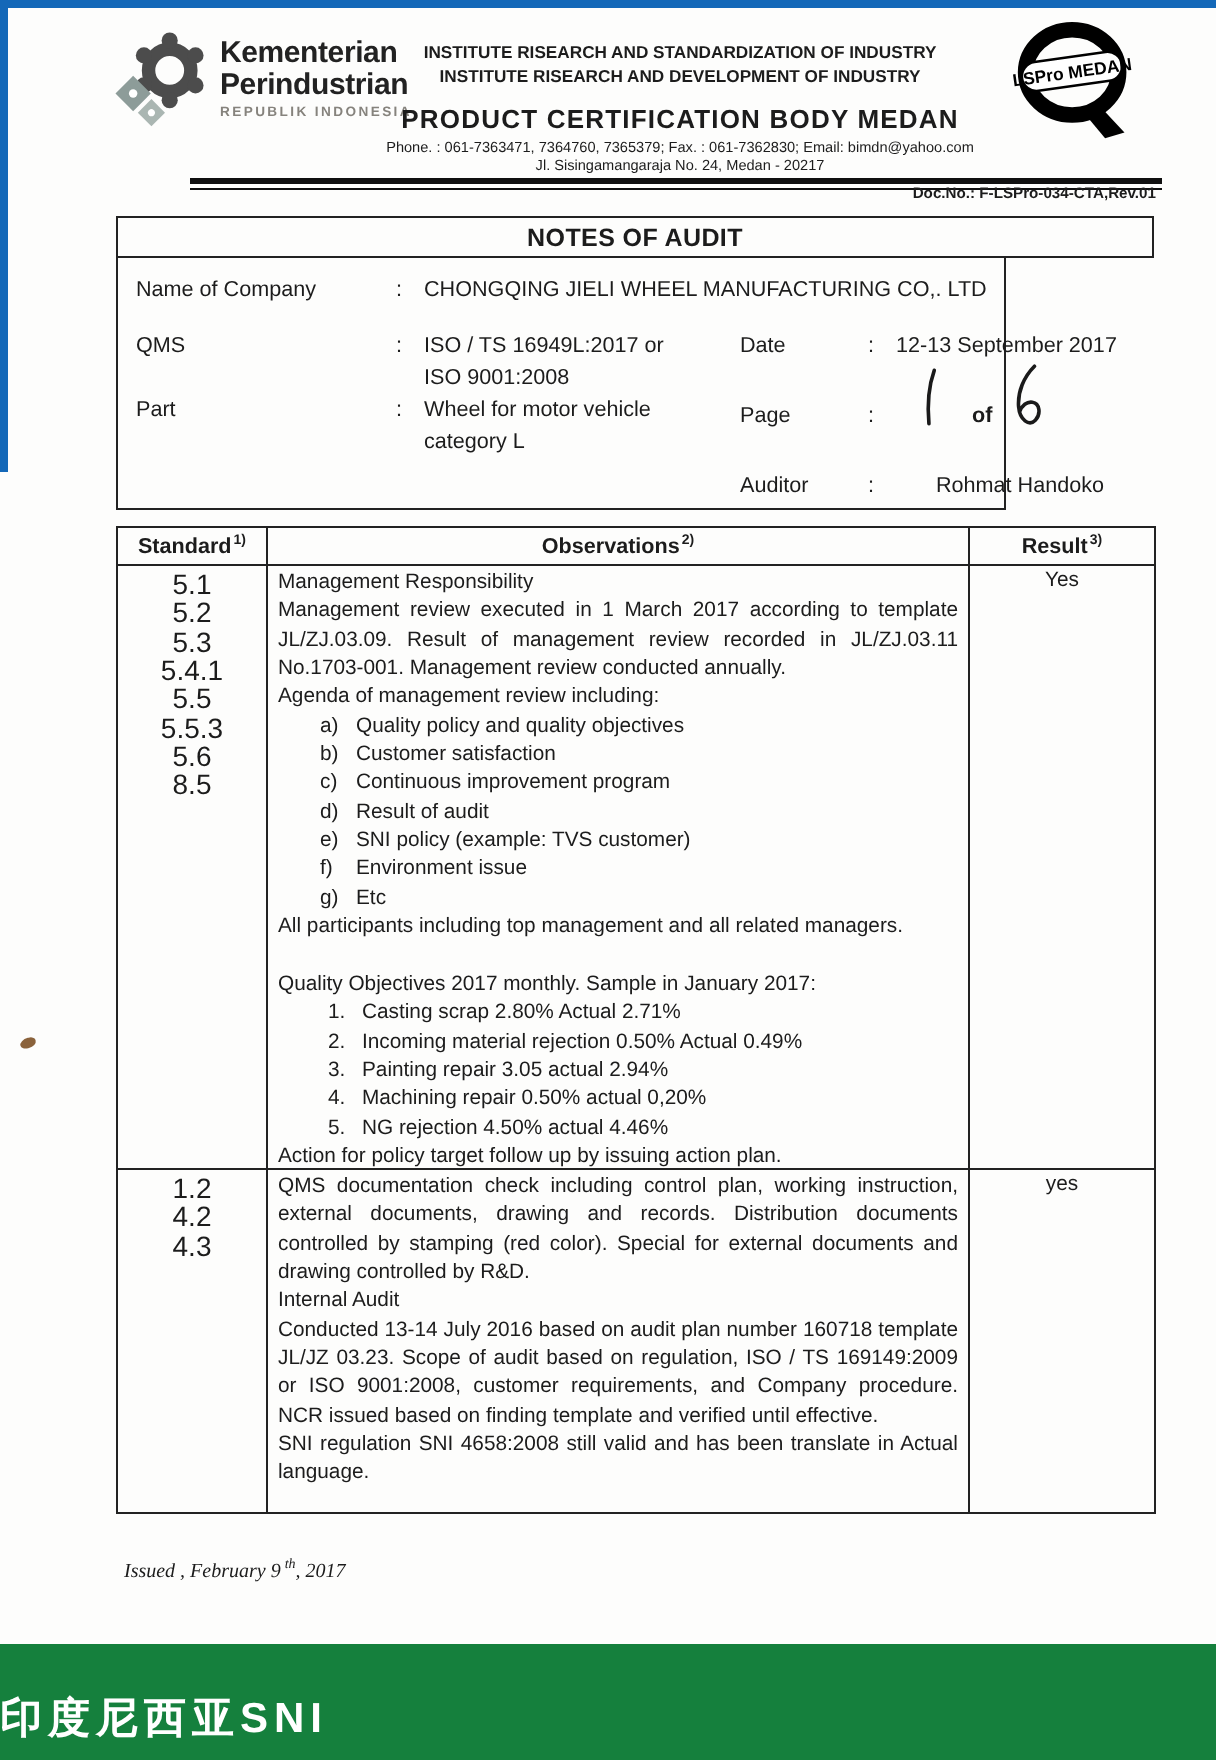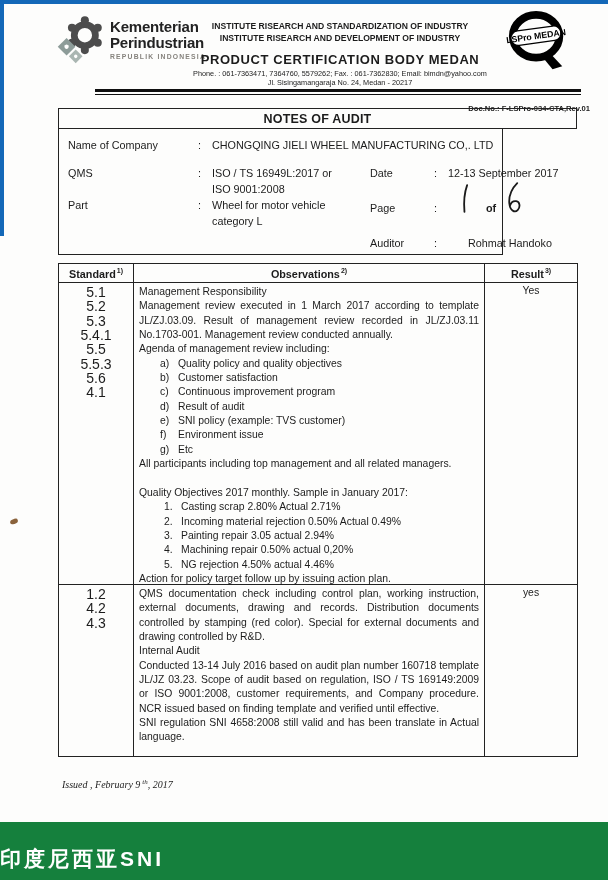--- a/index.html
+++ b/index.html
@@ -19,22 +19,22 @@
   .msub{font-size:6.8px;color:#86837d;letter-spacing:1.2px;margin-top:2px;font-weight:bold;}
   .institute{position:absolute;left:192px;top:21px;width:296px;text-align:center;}
   .iline{font-size:8.6px;font-weight:bold;line-height:11.5px;}
   .certbody{font-size:13px;font-weight:600;letter-spacing:0.6px;margin-top:8px;line-height:15px;}
   .contact{font-size:7.3px;line-height:9px;margin-top:2px;}
   .address{font-size:7.3px;line-height:9px;}
   .lspro-logo{position:absolute;left:504px;top:10px;width:68px;height:64px;}
 
   .header-rule{position:absolute;left:95px;top:89px;width:486px;height:2px;
     border-top:3px solid #101010;border-bottom:1.2px solid #101010;}
-  .doc-no{position:absolute;left:0;top:104px;width:578px;text-align:right;
-    font-size:7.6px;font-weight:bold;padding-left:12px;}
+  .doc-no{position:absolute;left:0;top:92px;width:578px;text-align:right;
+    font-size:7.6px;font-weight:bold;}
 
   .title-box{position:absolute;left:58px;top:108px;width:519px;height:21px;
     border:1.3px solid #222;box-sizing:border-box;display:flex;align-items:center;
     justify-content:center;font-weight:bold;font-size:12.5px;letter-spacing:0.2px;}
   .info-box{position:absolute;left:58px;top:129px;width:445px;height:126px;
     border:1.3px solid #222;border-top:none;box-sizing:border-box;}
   .f{position:absolute;font-size:10.8px;white-space:nowrap;}
   .hw{display:inline-block;}
   .sr{font-size:0;position:absolute;}
 
@@ -100,21 +100,21 @@
   <div class="ministry-text">
     <div class="mline">Kementerian</div>
     <div class="mline">Perindustrian</div>
     <div class="msub">REPUBLIK INDONESIA</div>
   </div>
 
   <div class="institute">
     <div class="iline">INSTITUTE RISEARCH AND STANDARDIZATION OF INDUSTRY</div>
     <div class="iline">INSTITUTE RISEARCH AND DEVELOPMENT OF INDUSTRY</div>
     <div class="certbody">PRODUCT CERTIFICATION BODY MEDAN</div>
-    <div class="contact">Phone. : 061-7363471, 7364760, 5579262; Fax. : 061-7362830; Email: bimdn@yahoo.com</div>
+    <div class="contact">Phone. : 061-7363471, 7364760, 7365379; Fax. : 061-7362830; Email: bimdn@yahoo.com</div>
     <div class="address">Jl. Sisingamangaraja No. 24, Medan - 20217</div>
   </div>
 
   <svg class="lspro-logo" viewBox="0 0 70 66">
     <ellipse cx="33" cy="27" rx="24" ry="22" fill="none" stroke="#000000" stroke-width="8"></ellipse>
     <path d="M46 43 L60 58 L50 61 L40 49 Z" fill="#000000"></path>
     <g transform="rotate(-8 33 27)">
       <rect x="7" y="19" width="52" height="15" rx="7.5" fill="#ffffff" stroke="#000000" stroke-width="1.3"></rect>
       <text x="33" y="30" text-anchor="middle" font-size="9" font-weight="bold" font-family="Liberation Sans, DejaVu Sans, sans-serif">LSPro MEDAN</text>
     </g>
@@ -183,21 +183,21 @@
       <td class="std-cell">
         <div class="std-list">
 
         <div class="std-item">5.1</div>
               <div class="std-item">5.2</div>
               <div class="std-item">5.3</div>
               <div class="std-item">5.4.1</div>
               <div class="std-item">5.5</div>
               <div class="std-item">5.5.3</div>
               <div class="std-item">5.6</div>
-              <div class="std-item">4.1</div>
+              <div class="std-item">8.5</div>
             </div>
       </td>
       <td>
         <div class="obs-wrap" style="height:299px;">
           <p class="plain">Management Responsibility</p>
           <p>Management review executed in 1 March 2017 according to template JL/ZJ.03.09. Result of management review recorded in JL/ZJ.03.11 No.1703-001. Management review conducted annually.</p>
           <p class="plain">Agenda of management review including:</p>
           <div>
 
               <div class="li">

